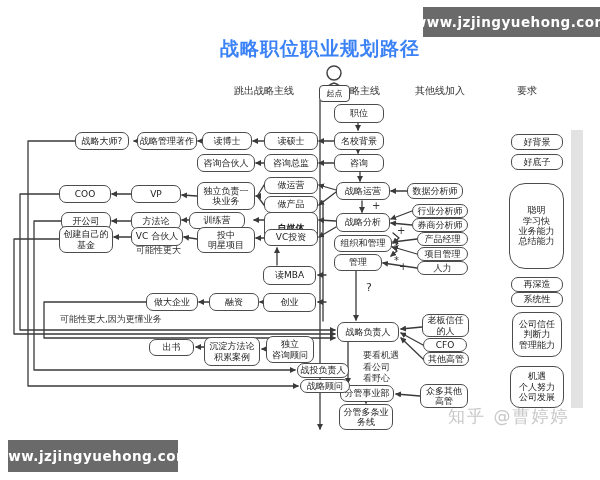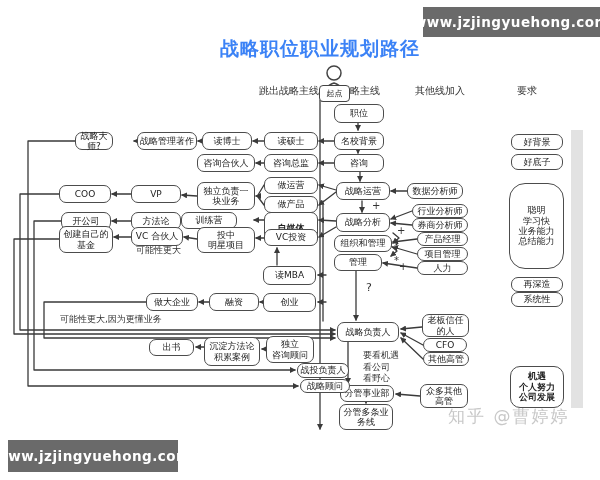--- a/index.html
+++ b/index.html
@@ -93,21 +93,21 @@
       <polyline points="61,221 34,221 34,370 295,370" marker-end="url(#arw)"></polyline>
       <polyline points="59,239 14,239 14,334 335,334" marker-end="url(#arw)"></polyline>
       <polyline points="146,302 44,302 44,338 335,338" marker-end="url(#arw)"></polyline>
     </svg>
 
   <div class="banner top">www.jzjingyuehong.com</div>
   <div class="banner bottom">www.jzjingyuehong.com</div>
 
   <div class="title">战略职位职业规划路径</div>
 
-  <div class="col-header" style="left:239px;top:84px;padding-left:20px;">跳出战略主线</div>
+  <div class="col-header" style="left:214px;top:84px;padding-left:20px;">跳出战略主线</div>
   <div class="col-header" style="left:340px;top:84px;">战略主线</div>
   <div class="col-header" style="left:415px;top:84px;">其他线加入</div>
   <div class="col-header" style="left:517px;top:84px;">要求</div>
 
   <div class="start-marker">
     <svg width="34" height="40" viewBox="0 0 34 40">
       <circle cx="16" cy="9" r="7" fill="#fff" stroke="#444" stroke-width="1.5"></circle>
       <path d="M4,38 Q5,22 16,19 Q27,22 28,38" fill="none" stroke="#444" stroke-width="1.5"></path>
     </svg>
     <div class="start-label">起点</div>
@@ -122,31 +122,31 @@
     <div class="node" style="left: 336px; top: 213px; width: 54px; height: 19px;">战略分析</div>
     <div class="node" style="left: 334px; top: 235px; width: 58px; height: 17px;">组织和管理</div>
     <div class="node" style="left: 334px; top: 254px; width: 48px; height: 17px;">管理</div>
     <div class="node" style="left: 337px; top: 322px; width: 62px; height: 20px;">战略负责人</div>
     <div class="node" style="left: 340px; top: 385px; width: 54px; height: 17px;">分管事业部</div>
     <div class="node" style="left: 339px; top: 404px; width: 54px; height: 26px;">分管多条业
 务线</div>
     <div class="node" style="left: 264px; top: 132px; width: 54px; height: 18px;">读硕士</div>
     <div class="node" style="left: 202px; top: 132px; width: 50px; height: 18px;">读博士</div>
     <div class="node" style="left: 137px; top: 132px; width: 60px; height: 18px;">战略管理著作</div>
-    <div class="node" style="left: 75px; top: 132px; width: 38px; height: 18px;">战略大师?</div>
+    <div class="node" style="left: 75px; top: 132px; width: 54px; height: 18px;">战略大师?</div>
     <div class="node" style="left: 264px; top: 154px; width: 54px; height: 18px;">咨询总监</div>
     <div class="node" style="left: 197px; top: 154px; width: 58px; height: 18px;">咨询合伙人</div>
     <div class="node" style="left: 264px; top: 177px; width: 54px; height: 17px;">做运营</div>
     <div class="node" style="left: 264px; top: 196px; width: 54px; height: 17px;">做产品</div>
     <div class="node" style="left: 197px; top: 182px; width: 58px; height: 28px;">独立负责一
 块业务</div>
     <div class="node" style="left: 131px; top: 185px; width: 50px; height: 18px;">VP</div>
     <div class="node" style="left: 59px; top: 185px; width: 52px; height: 18px;">COO</div>
     <div class="node" style="left: 264px; top: 212px; width: 54px; height: 32px; font-weight: bold;">自媒体</div>
-    <div class="node" style="left: 181px; top: 212px; width: 56px; height: 17px;">训练营</div>
+    <div class="node" style="left: 189px; top: 212px; width: 56px; height: 17px;">训练营</div>
     <div class="node" style="left: 131px; top: 212px; width: 50px; height: 18px;">方法论</div>
     <div class="node" style="left: 61px; top: 212px; width: 50px; height: 18px;">开公司</div>
     <div class="node" style="left: 264px; top: 229px; width: 54px; height: 17px;">VC投资</div>
     <div class="node" style="left: 197px; top: 227px; width: 58px; height: 26px;">投中
 明星项目</div>
     <div class="node" style="left: 131px; top: 227px; width: 52px; height: 19px;">VC 合伙人</div>
     <div class="node" style="left: 59px; top: 226px; width: 54px; height: 27px;">创建自己的
 基金</div>
     <div class="node" style="left: 263px; top: 266px; width: 53px; height: 19px;">读MBA</div>
     <div class="node" style="left: 263px; top: 293px; width: 53px; height: 19px;">创业</div>
@@ -172,21 +172,24 @@
     <div class="node" style="left: 420px; top: 384px; width: 48px; height: 24px;">众多其他
 高管</div>
     <div class="node" style="left: 511px; top: 134px; width: 52px; height: 16px;">好背景</div>
     <div class="node" style="left: 511px; top: 154px; width: 52px; height: 16px;">好底子</div>
     <div class="node" style="left: 509px; top: 183px; width: 55px; height: 86px; border-radius: 16px;">聪明
 学习快
 业务能力
 总结能力</div>
     <div class="node" style="left: 511px; top: 277px; width: 52px; height: 15px;">再深造</div>
     <div class="node" style="left: 511px; top: 292px; width: 52px; height: 15px;">系统性</div>
-    <div class="node" style="left: 510px; top: 366px; width: 54px; height: 42px; border-radius: 10px; font-weight: bold;">机遇
+    <div class="node" style="left: 512px; top: 312px; width: 50px; height: 45px; border-radius: 10px;">公司信任
+判断力
+管理能力</div>
+    <div class="node" style="left: 510px; top: 366px; width: 54px; height: 42px; border-radius: 10px;">机遇
 个人努力
 公司发展</div>
     <div class="ann" style="left: 136px; top: 245px;">可能性更大</div>
     <div class="ann" style="left: 60px; top: 314px;">可能性更大,因为更懂业务</div>
     <div class="ann" style="left: 363px; top: 350px;">要看机遇
 看公司
 看野心</div>
     <div class="ann" style="left: 366px; top: 281px; font-size: 11px;">?</div>
     <div class="ann" style="left: 372px; top: 199px; font-size: 10px;">+</div>
     <div class="ann" style="left: 397px; top: 224px; font-size: 10px;">+</div>

